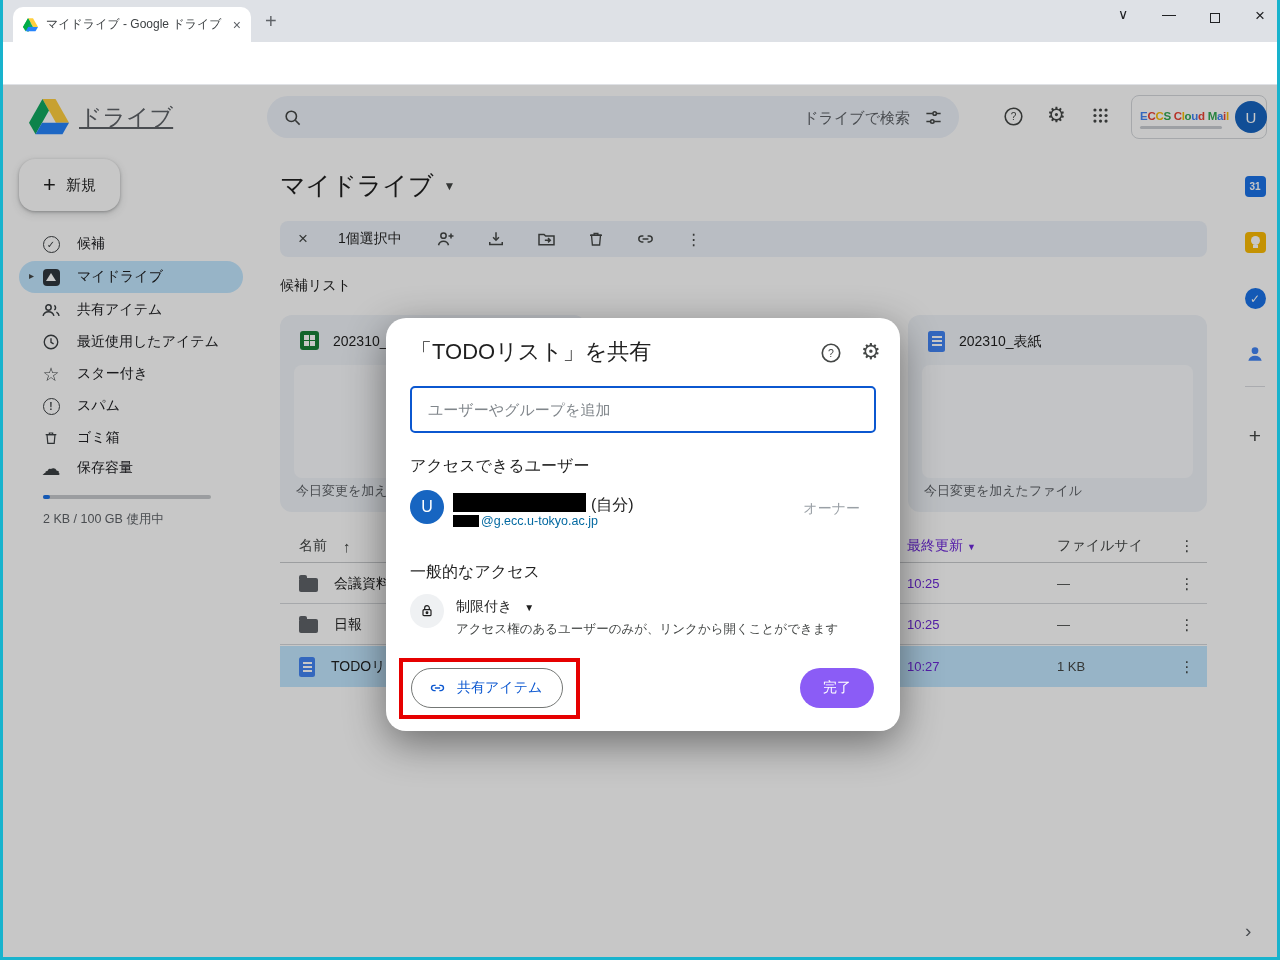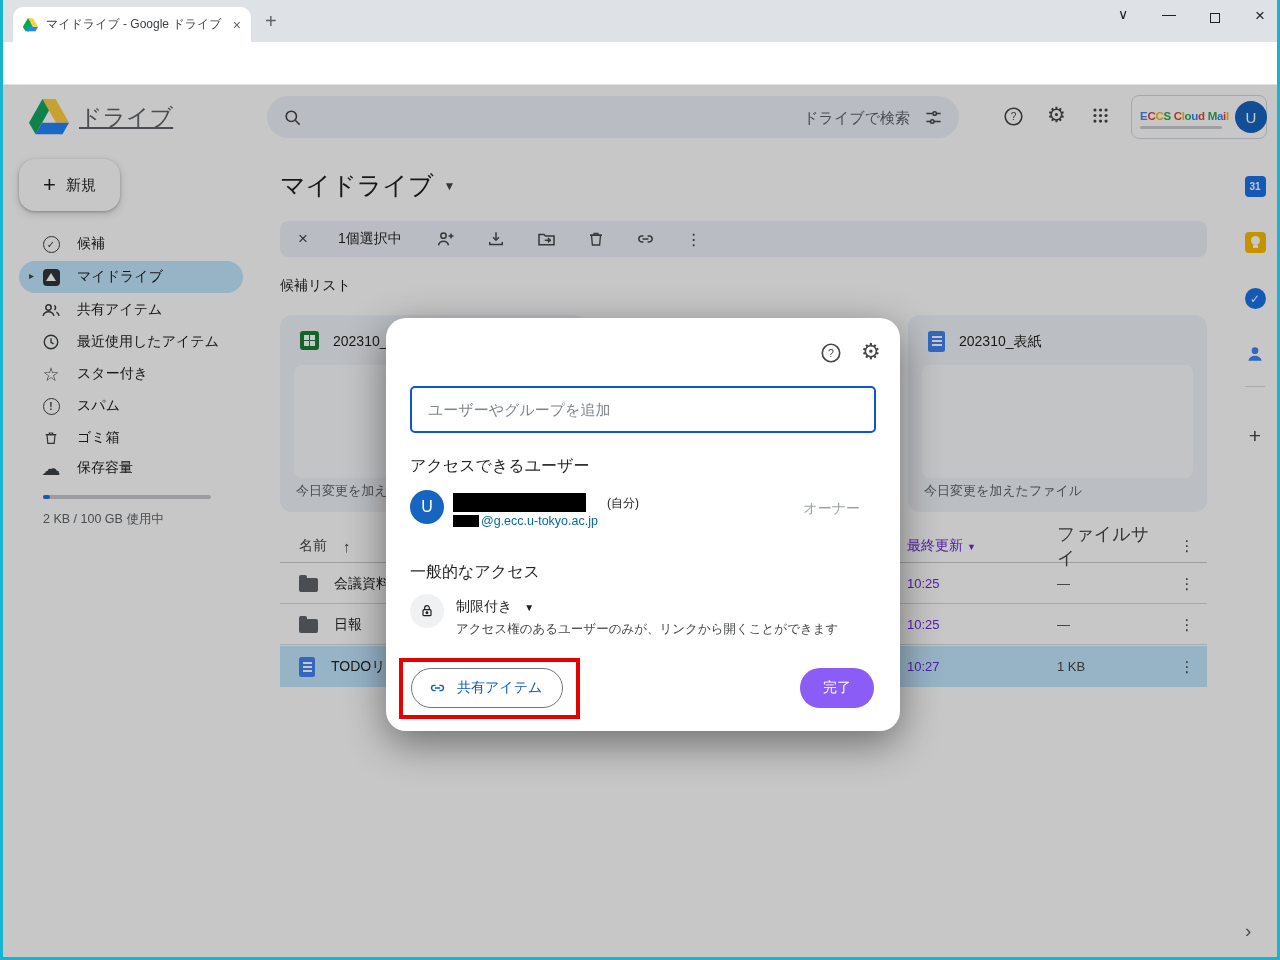--- a/index.html
+++ b/index.html
@@ -112,21 +112,21 @@
           box-shadow:0 12px 40px rgba(0,0,0,.45);}
   #dlg-title{position:absolute;left:24px;top:19px;font-size:22px;color:#1f1f1f;}
   .dlg-ic{position:absolute;top:24px;color:#444746;}
   #dlg-input{position:absolute;left:24px;top:68px;width:466px;height:47px;border:2px solid #0b57d0;
              border-radius:5px;font-size:15px;padding:0 16px;outline:none;font-family:inherit;color:#1f1f1f;}
   #dlg-input::placeholder{color:#80868b;opacity:1;}
   .dlg-section{position:absolute;left:24px;font-size:16px;color:#1f1f1f;}
   #dlg-avatar{position:absolute;left:24px;top:172px;width:34px;height:34px;border-radius:50%;background:#1765c1;
               color:#fff;font-size:16px;display:flex;align-items:center;justify-content:center;}
   .redact{position:absolute;background:#000;}
-  #self-suffix{position:absolute;left:205px;top:177px;font-size:12px;color:#1f1f1f;margin-left:16px;}
+  #self-suffix{position:absolute;left:205px;top:177px;font-size:16px;color:#1f1f1f;}
   #email{position:absolute;left:95px;top:196px;font-size:12.5px;color:#0369a1;}
   #role-owner{position:absolute;right:40px;top:182px;font-size:14px;color:#9aa0a6;}
   #lock-circle{position:absolute;left:24px;top:276px;width:34px;height:34px;border-radius:50%;background:#eff1f3;
                display:flex;align-items:center;justify-content:center;color:#1f1f1f;}
   #access-level{position:absolute;left:70px;top:280px;font-size:14px;color:#1f1f1f;display:flex;gap:12px;align-items:center;}
   #access-level .caret{font-size:10px;color:#1f1f1f;}
   #access-desc{position:absolute;left:70px;top:303px;font-size:12.5px;color:#444746;}
   #copy-btn{position:absolute;left:25px;top:350px;height:40px;padding:0 20px 0 16px;border:1px solid #747775;
             border-radius:20px;background:#fff;display:flex;align-items:center;gap:10px;
             font-size:14px;color:#0b57d0;}
@@ -367,21 +367,21 @@
 
   <div class="abs" id="list-head">
     <span class="c-name">
       <span>名前</span>
       <span style="font-size:15px;">↑</span>
     </span>
     <span class="c-mod" style="font-size:14px;">
       <span>最終更新</span>
       <span style="font-size:9px;">▼</span>
     </span>
-    <span class="c-size" style="font-size:18px;">ファイルサイ</span>
+    <span class="c-size" style="font-size:14px;">ファイルサイ</span>
     <span class="c-menu">⋮</span>
   </div>
 
   <div class="abs row" style="top:564px;">
     <span class="c-name">
         <span class="icon-folder"></span>
       <span>会議資料</span>
       </span>
     <span class="c-mod">10:25</span>
     <span class="c-size">—</span>
@@ -423,20 +423,21 @@
   </span>
   <span class="abs" id="rail-div"></span>
   <span class="abs rail-ic" style="top:424px;">
       <span id="rail-plus">+</span>
     </span>
   <span class="abs" id="corner-chev">›</span>
 
   <div class="abs" id="scrim"></div>
 
   <div class="abs" id="dialog">
+    <div id="dlg-title">「TODOリスト」を共有</div>
     <span class="dlg-ic" style="left:434px;">
       <svg width="22" height="22" viewBox="0 0 24 24">
           <circle cx="12" cy="12" r="9.5" fill="none" stroke="#444746" stroke-width="1.8"></circle>
           <text x="12" y="16.2" text-anchor="middle" font-size="11.5" fill="#444746" font-family="Liberation Sans,sans-serif">?</text>
         </svg>
     </span>
     <span class="dlg-ic" style="left:475px;top:21px;font-size:22px;">⚙</span>
 
     <input id="dlg-input" type="text" placeholder="ユーザーやグループを追加" style="">
 

